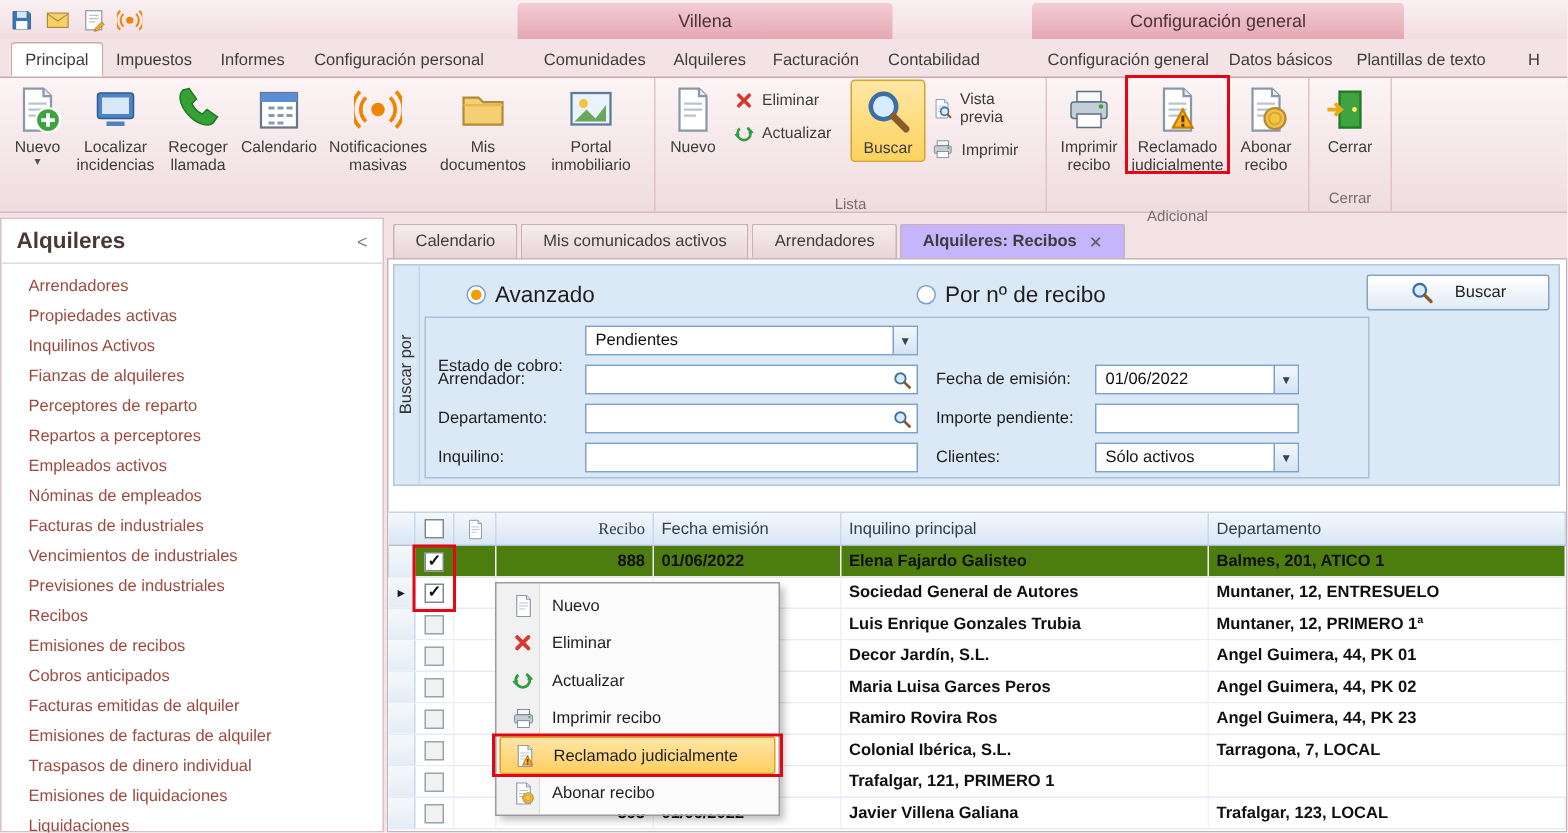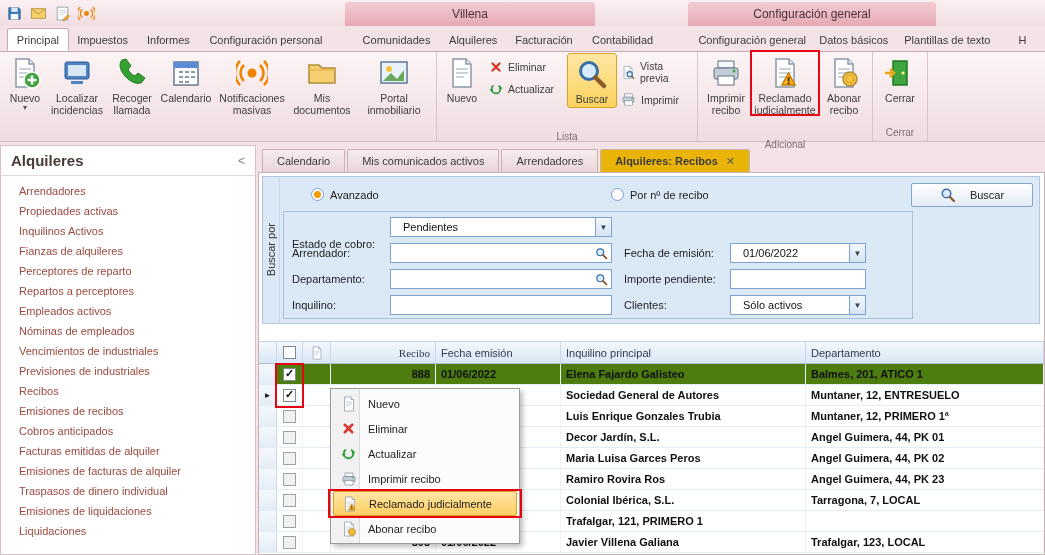--- a/index.html
+++ b/index.html
@@ -44,41 +44,41 @@
   .sb-title .t { font-size:15px; font-weight:bold; color:#4a3a36; }
   .sb-title .col { color:#8a7a7e; font-size:12px; }
   .sb-items { padding-top:5px; }
   .sb-item { height:20px; line-height:20px; padding-left:18px; color:#9a4a3e; white-space:nowrap; overflow:hidden; }
 
   
   .dtabs { position:absolute; left:258px; top:148px; right:0; height:24px; display:flex; gap:2px; align-items:flex-end; padding-left:4px; }
   .dtab { height:23px; padding:0 14px; display:flex; align-items:center; gap:8px;
           background:linear-gradient(#f6ecee,#e8d5d9); border:1px solid #c9b2b6; border-bottom:none;
           border-radius:2px 2px 0 0; color:#3c3c3c; white-space:nowrap; }
-  .dtab.active { background:#eab308; font-weight:bold; }
+  .dtab.active { background:#c4b5fd; font-weight:bold; }
   .dtab .x { font-weight:normal; color:#5a5a5a; font-size:11px; }
 
   .content { position:absolute; left:258px; top:172px; right:0; bottom:0; background:#fff; border:1px solid #c9b2b6; }
 
   
   .spanel { position:absolute; left:3px; top:3px; right:4px; height:148px; background:#dbe8f6; border:1px solid #b0c7de; }
   .vlabel { position:absolute; left:0; top:0; bottom:0; width:17px; border-right:1px solid #c6d6e8;
             display:flex; align-items:center; justify-content:center; }
   .vlabel span { writing-mode:vertical-rl; transform:rotate(180deg); font-size:11px; color:#333; }
   .radio { width:13px; height:13px; border-radius:50%; border:1px solid #7da2ce; background:#fff; display:inline-block; }
   .radio.on::after { content:""; display:block; width:7px; height:7px; margin:2px; border-radius:50%; background:#f59b00; }
-  .rwrap { position:absolute; top:11px; display:flex; align-items:center; gap:6px; font-size:11px; color:#1e1e1e; }
+  .rwrap { position:absolute; top:11px; display:flex; align-items:center; gap:6px; font-size:15px; color:#1e1e1e; }
   .r1 { left:48px; } .r2 { left:348px; }
   .btn-buscar { position:absolute; right:6px; top:6px; width:122px; height:24px;
                 background:linear-gradient(#ffffff,#e2ebf5); border:1px solid #85a3c3; border-radius:2px;
                 display:flex; align-items:center; justify-content:center; gap:14px; color:#222; }
   .fbox { position:absolute; left:20px; top:34px; width:630px; height:108px; border:1px solid #a9c0d8; }
   .flabel { position:absolute; font-size:11px; color:#1e1e1e; white-space:nowrap; }
   .fin { position:absolute; height:20px; background:#fff; border:1px solid #7da2ce; display:flex; align-items:center;
-         padding-left:12px; font-size:11px; color:#111; }
+         padding-left:6px; font-size:11px; color:#111; }
   .fin .val { flex:1; white-space:nowrap; overflow:hidden; }
   .fin .arrow { position:absolute; right:0; top:0; bottom:0; width:16px; background:linear-gradient(#f2f7fc,#d5e4f3);
                 border-left:1px solid #7da2ce; display:flex; align-items:center; justify-content:center; font-size:8px; color:#345; }
   .fin .magbtn { position:absolute; right:2px; top:2px; width:16px; bottom:2px; display:flex; align-items:center; justify-content:center; background:#fff; }
 
   
   .grid { position:absolute; left:0; top:168px; right:0; bottom:0; background:#fff; border-top:1px solid #c5d5e8; overflow:hidden; }
   .ghead, .grow { display:grid; grid-template-columns:18px 26px 28px 105px 125px 245px 1fr; }
   .ghead { height:22px; background:linear-gradient(#f4f8fc,#d9e6f4); border-bottom:1px solid #aebfd4; }
   .ghead .hc { border-right:1px solid #c9d8ea; display:flex; align-items:center; padding:0 5px; font-size:11px; color:#2f4050; overflow:hidden; }
@@ -375,20 +375,21 @@
   </div>
   <div class="sb-items">
     <div class="sb-item">Arrendadores</div>
     <div class="sb-item">Propiedades activas</div>
     <div class="sb-item">Inquilinos Activos</div>
     <div class="sb-item">Fianzas de alquileres</div>
     <div class="sb-item">Perceptores de reparto</div>
     <div class="sb-item">Repartos a perceptores</div>
     <div class="sb-item">Empleados activos</div>
     <div class="sb-item">Nóminas de empleados</div>
+    <div class="sb-item">Facturas de industriales</div>
     <div class="sb-item">Vencimientos de industriales</div>
     <div class="sb-item">Previsiones de industriales</div>
     <div class="sb-item">Recibos</div>
     <div class="sb-item">Emisiones de recibos</div>
     <div class="sb-item">Cobros anticipados</div>
     <div class="sb-item">Facturas emitidas de alquiler</div>
     <div class="sb-item">Emisiones de facturas de alquiler</div>
     <div class="sb-item">Traspasos de dinero individual</div>
     <div class="sb-item">Emisiones de liquidaciones</div>
     <div class="sb-item">Liquidaciones</div>

